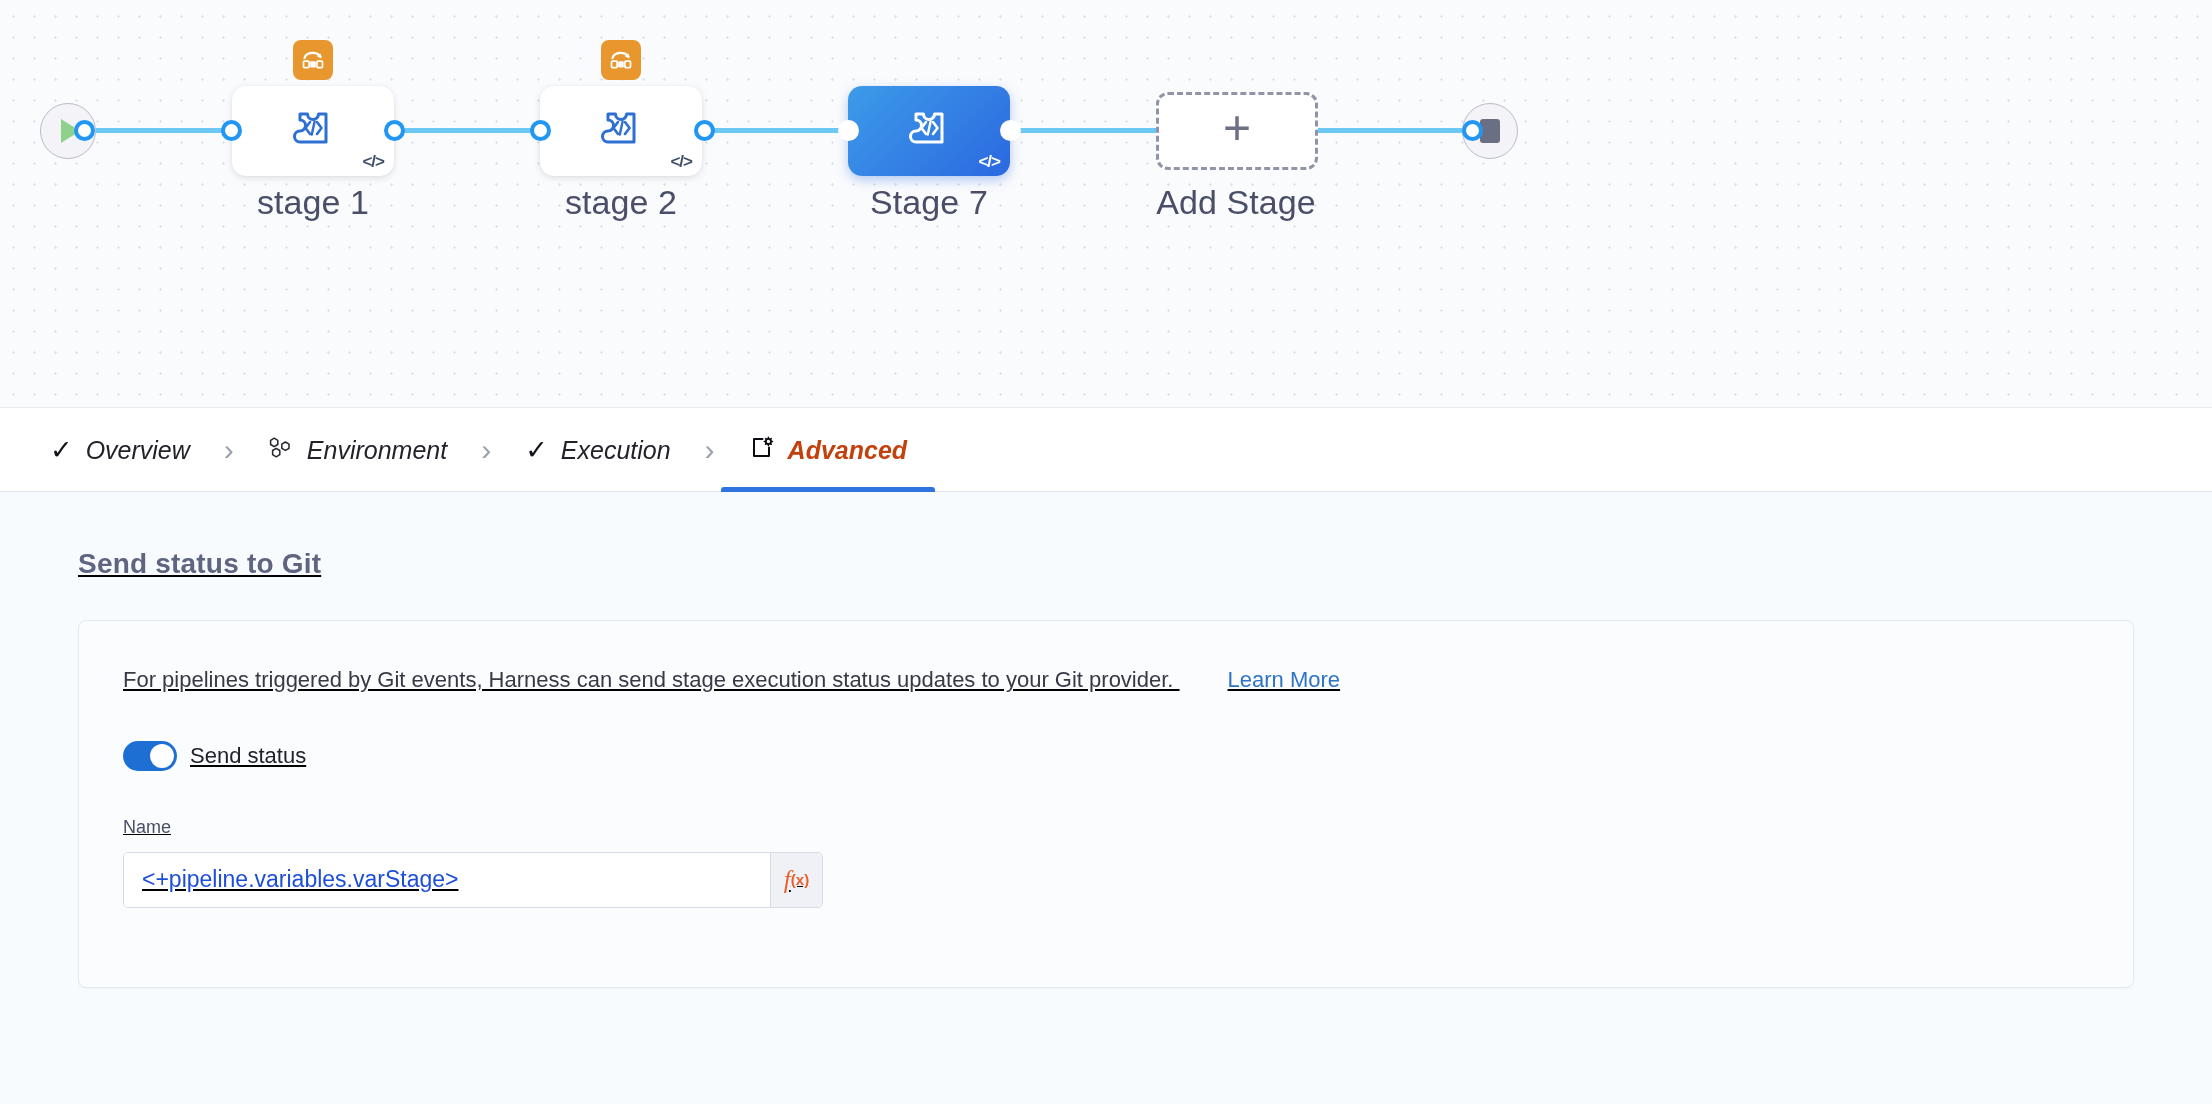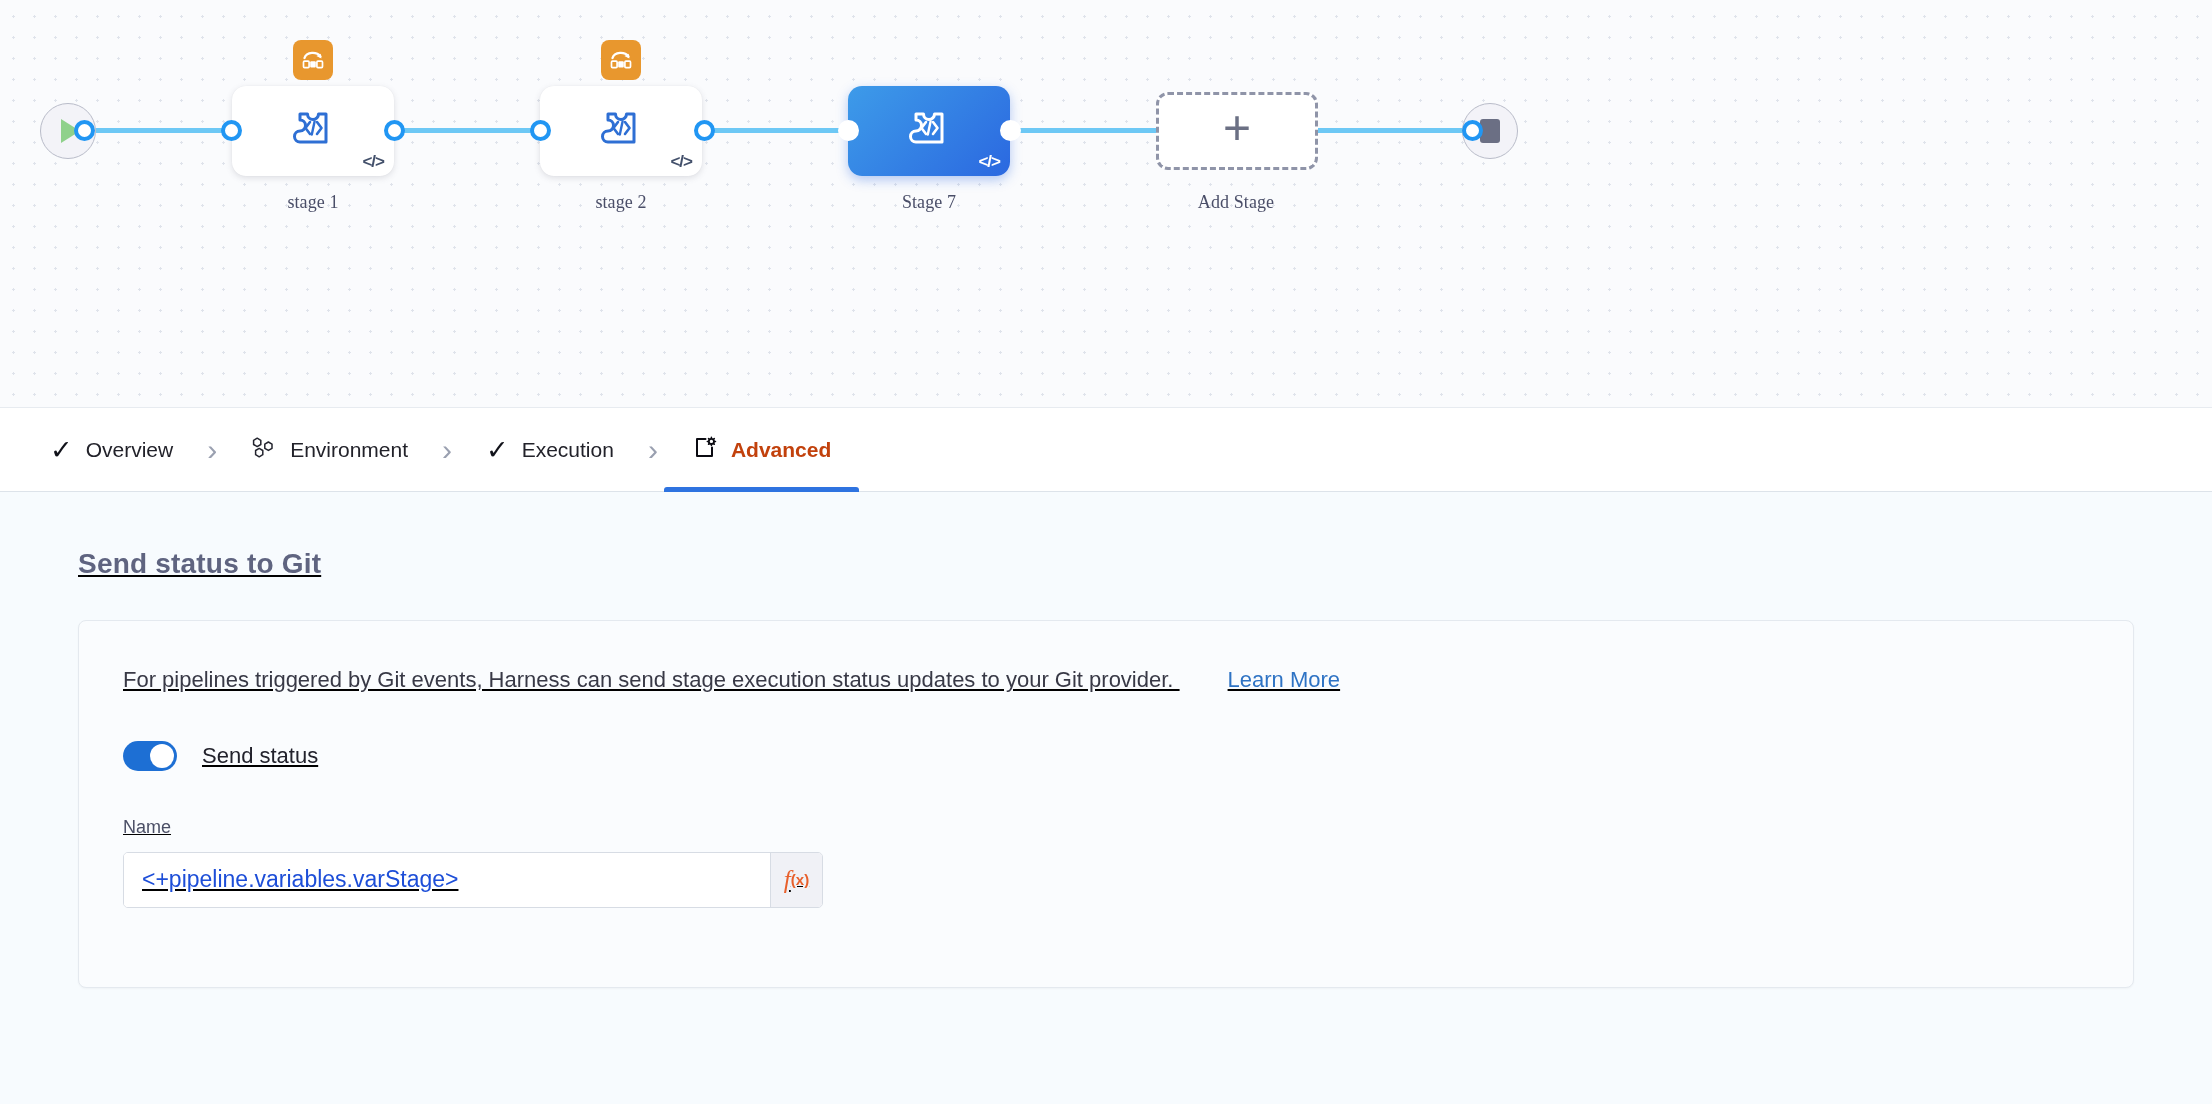--- a/index.html
+++ b/index.html
@@ -126,26 +126,26 @@
   .plus-glyph {
     color: #6b7084;
     font-size: 48px;
     font-weight: 300;
     line-height: 1;
     margin-top: -6px;
   }
 
   .stage-label {
     position: absolute;
-    top: 192px;
+    top: 183px;
     width: 300px;
     text-align: center;
-    font-size: 18px;
+    font-size: 34px;
     color: #4a4e68;
-    font-family: Liberation Serif, serif;
+    font-family: Liberation Sans, sans-serif;
     letter-spacing: .1px;
   }
 
   
   #tabbar {
     position: relative;
     height: 84px;
     background: #ffffff;
     border-bottom: 1px solid #dde3ea;
     display: flex;
@@ -156,23 +156,24 @@
   .tab {
     display: flex;
     align-items: center;
     gap: 13px;
     padding: 0 28px;
     position: relative;
     cursor: pointer;
     height: 84px;
   }
   .tab .tablabel {
-    font-size: 21px;
+    font-size: 25px;
     color: #22222a;
     white-space: nowrap;
+    font-style: italic;
   }
   .tab.active .tablabel { font-weight: bold; color: #c2410c; }
   .tab.active::after {
     content: "";
     position: absolute;
     left: 0; right: 0; bottom: 0;
     height: 5px;
     background: #2e73e0;
     border-radius: 3px 3px 0 0;
   }
@@ -222,21 +223,21 @@
   }
   #desc a {
     color: #2e73c4;
     text-decoration: none;
     margin-left: 48px;
   }
 
   .toggle-row {
     display: flex;
     align-items: center;
-    gap: 25px;
+    gap: 13px;
     margin-bottom: 46px;
   }
   .switch {
     width: 54px; height: 30px;
     border-radius: 15px;
     background: #1d6fd4;
     position: relative;
     cursor: pointer;
     flex: none;
   }

